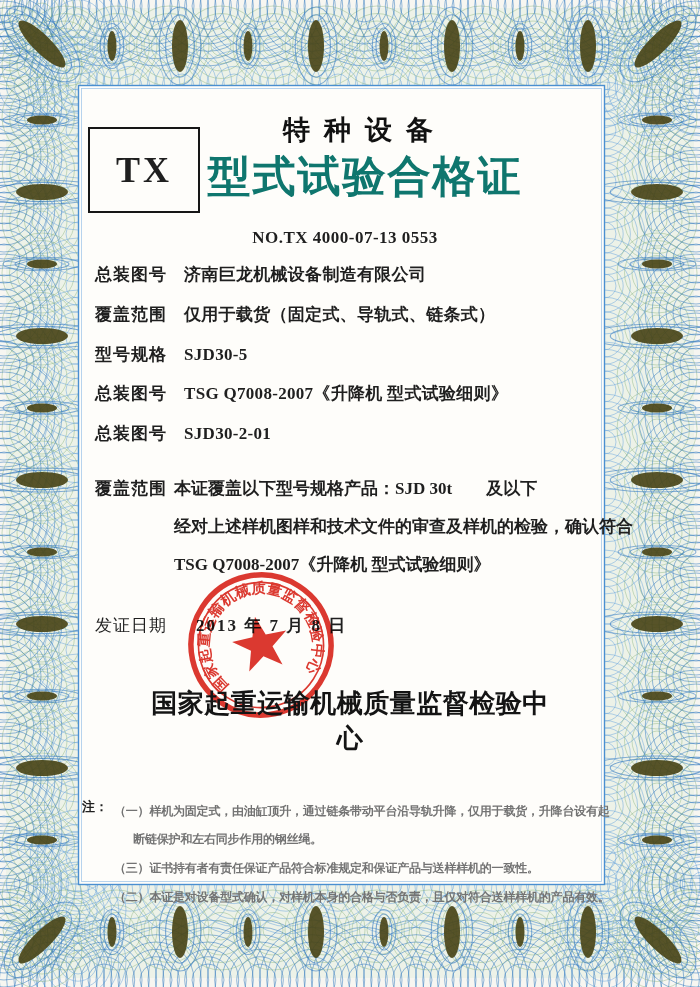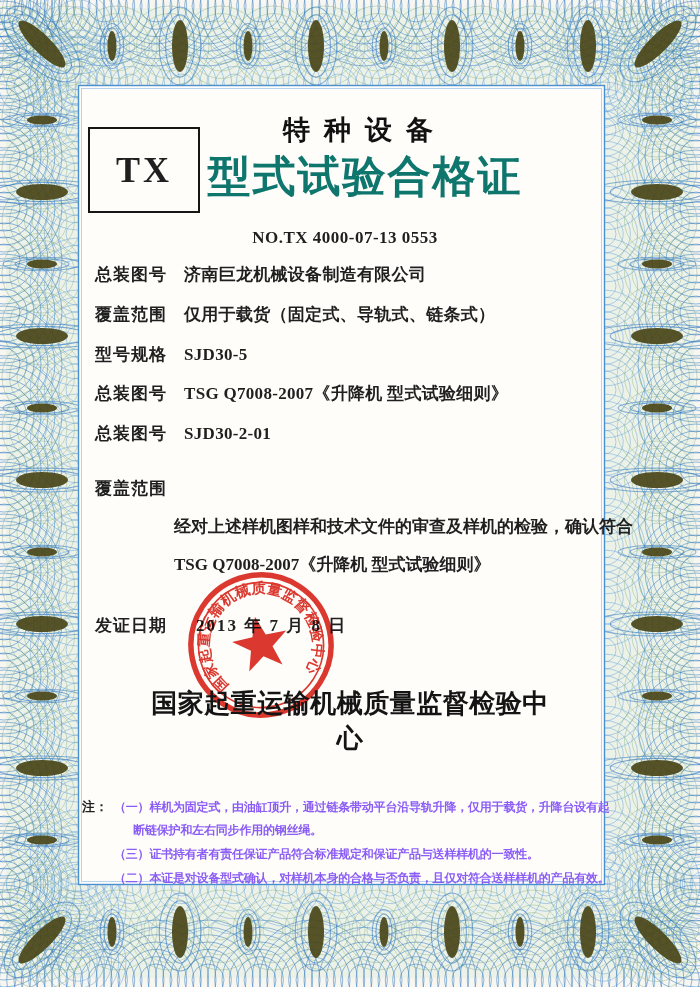--- a/index.html
+++ b/index.html
@@ -24,31 +24,31 @@
   .cert-no{position:absolute;left:170px;top:228px;width:350px;text-align:center;
     font-size:17px;font-weight:700;letter-spacing:.5px;}
 
   .field-row{position:absolute;left:95px;display:flex;font-size:17px;line-height:22px;}
   .field-label{width:72px;font-weight:700;letter-spacing:1px;flex:none;}
   .field-value{margin-left:17px;font-weight:600;letter-spacing:.3px;white-space:nowrap;}
 
   .cov-label{position:absolute;left:95px;top:477px;font-size:17px;font-weight:700;letter-spacing:1px;}
   .cov-line{position:absolute;left:174px;font-size:17px;font-weight:600;white-space:nowrap;}
 
-  .issue-label{position:absolute;left:95px;top:614px;font-size:17px;font-weight:700;letter-spacing:1px;}
+  .issue-label{position:absolute;left:95px;top:614px;font-size:17px;font-weight:400;letter-spacing:1px;}
   .issue-value{position:absolute;left:196px;top:614px;font-size:17px;font-weight:600;letter-spacing:2px;}
 
   .stamp{position:absolute;left:183px;top:567px;mix-blend-mode:multiply;opacity:.92;}
 
   .issuer{position:absolute;left:150px;top:686px;width:400px;text-align:center;
     font-size:26px;font-weight:700;letter-spacing:.5px;color:#141414;}
 
   .notes-label{position:absolute;left:82px;top:798px;font-size:13px;font-weight:700;}
   .notes{position:absolute;left:114px;top:797px;width:500px;font-size:12px;font-weight:600;
-    line-height:23px;letter-spacing:-0.2px;color:#8b5cf6;font-family:Liberation Mono, monospace;}
+    line-height:28px;letter-spacing:-0.2px;color:#737373;}
   .note-item{padding-left:1.6em;text-indent:-1.6em;margin-bottom:1px;}
 </style>
 </head>
 <body>
 
 <div class="page">
 
   <div class="panel"></div>
 
   <svg id="border-svg" width="700" height="987" viewBox="0 0 700 987">
@@ -1404,20 +1404,21 @@
     <div class="field-row" style="top:383px">
       <span class="field-label">总装图号</span>
       <span class="field-value">TSG Q7008-2007《升降机 型式试验细则》</span>
     </div>
     <div class="field-row" style="top:423px">
       <span class="field-label">总装图号</span>
       <span class="field-value">SJD30-2-01</span>
     </div>
 
     <div class="cov-label">覆盖范围</div>
+    <div class="cov-line" style="top:477px">本证覆盖以下型号规格产品：SJD 30t　　及以下</div>
     <div class="cov-line" style="top:515px">经对上述样机图样和技术文件的审查及样机的检验，确认符合</div>
     <div class="cov-line" style="top:553px">TSG Q7008-2007《升降机 型式试验细则》</div>
 
     <div class="issue-label">发证日期</div>
     <div class="issue-value">2013 年 7 月 8 日</div>
 
     <svg class="stamp" width="156" height="156" viewBox="-78 -78 156 156">
       <g transform="rotate(-12)" fill="none" stroke="#d8281e">
         <circle cx="0" cy="0" r="70" stroke-width="5.5"></circle>
         <circle cx="0" cy="0" r="62.5" stroke-width="1.6"></circle>

